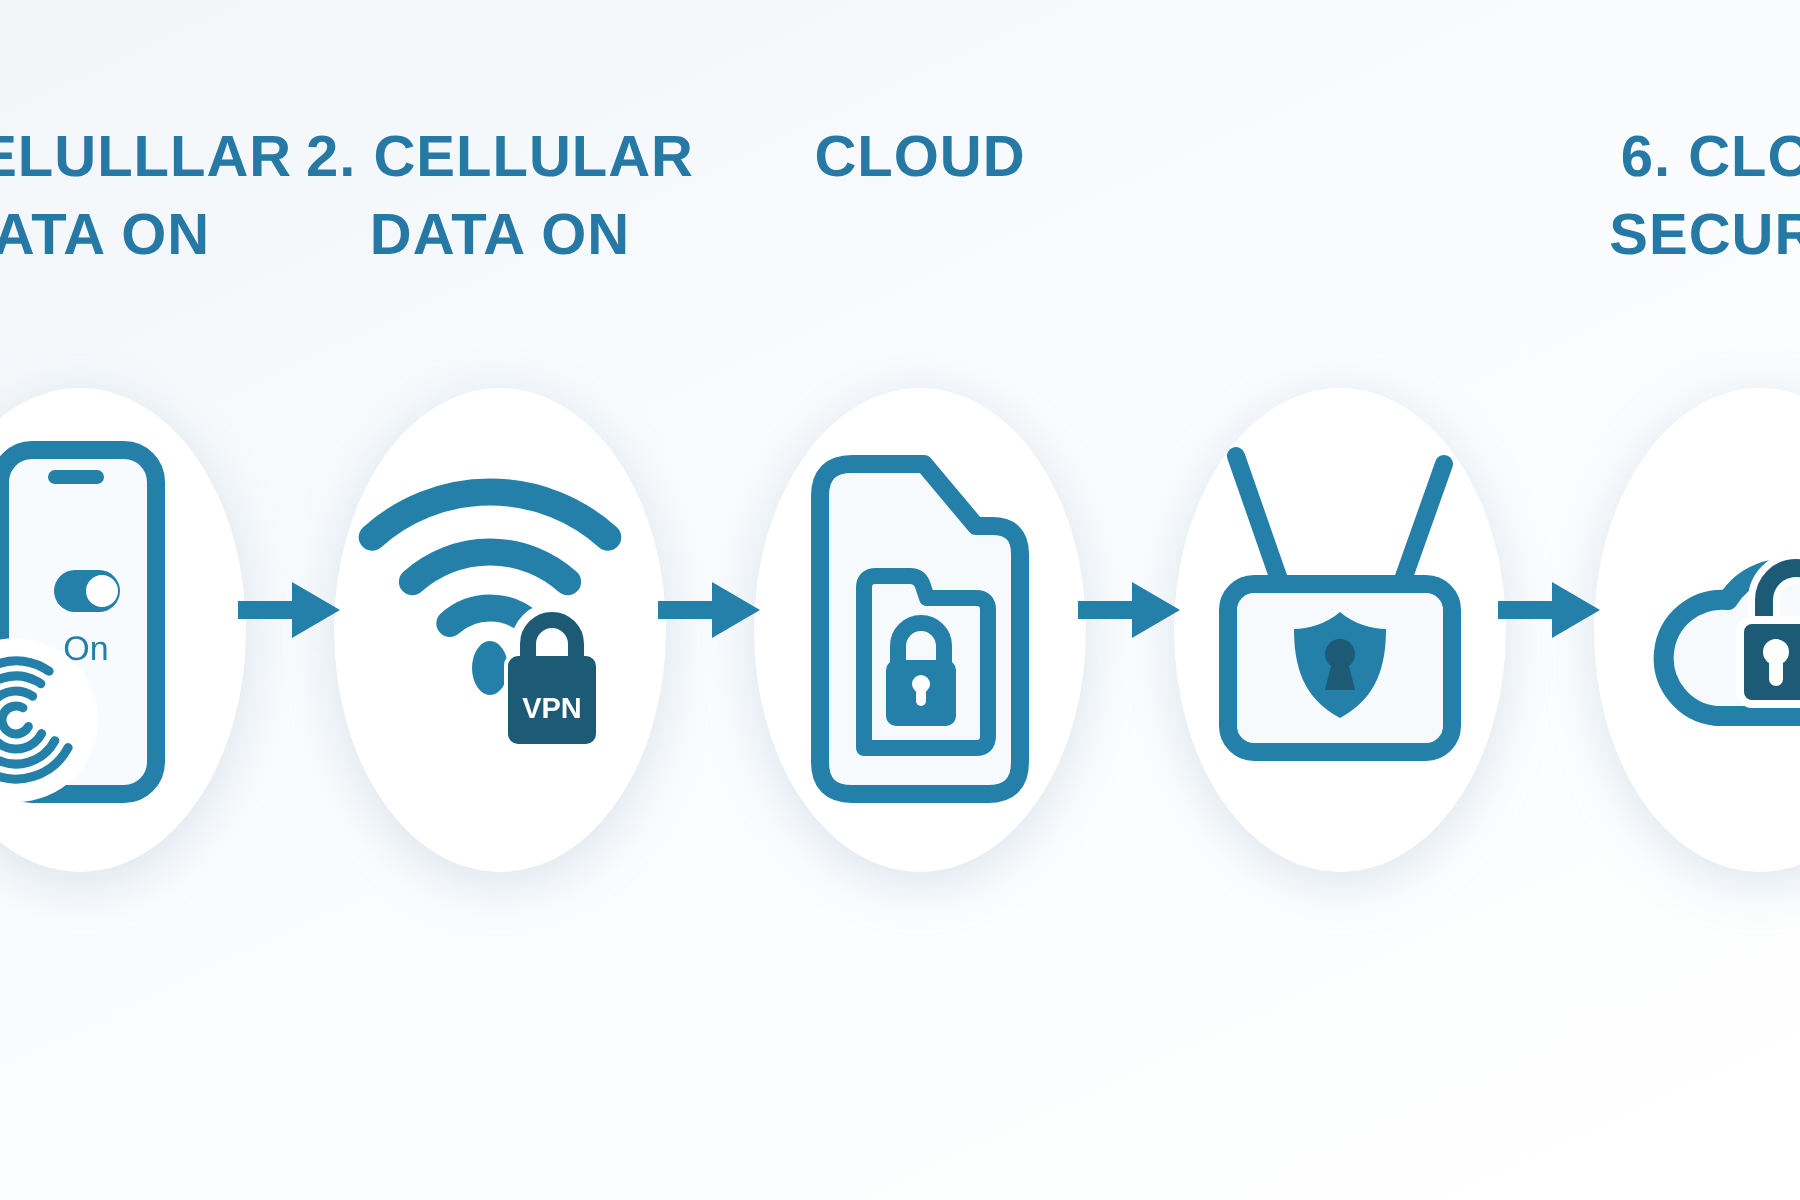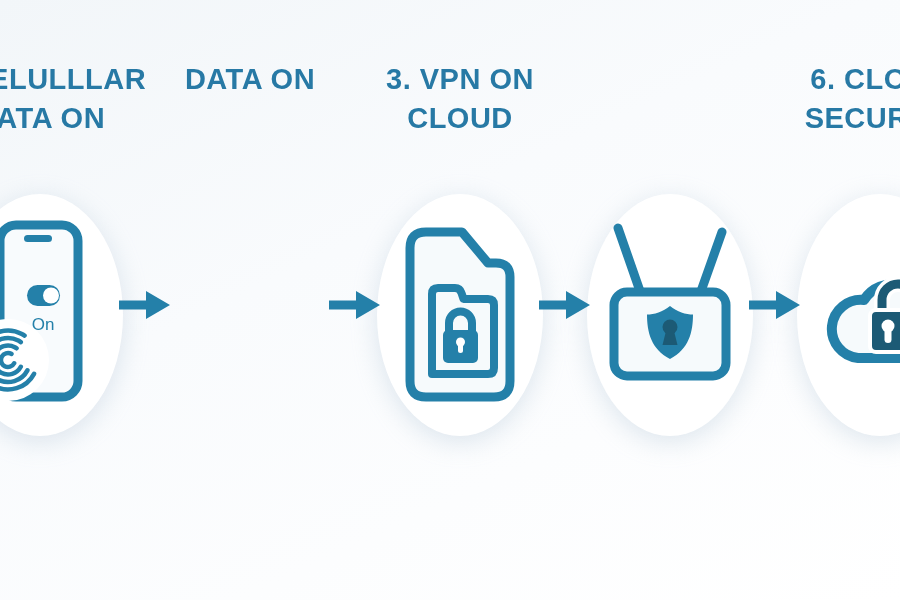--- a/index.html
+++ b/index.html
@@ -48,27 +48,44 @@
             <circle cx="13" cy="140" r="22" stroke-dasharray="106 32"></circle>
             <circle cx="13" cy="140" r="29.5" stroke-dasharray="142 43"></circle>
           </g>
         </g>
       </svg>
     </div>
   </section>
 
   <section class="step" style="left:130px">
     <div class="label">
+      <div>2. CELLULAR</div>
       <div>DATA ON</div>
+    </div>
+    <div class="oval">
+      <svg style="left:13px;top:36px" width="140" height="150" viewBox="0 0 140 150">
+        <g fill="none" stroke="#2480a9" stroke-width="13.5" stroke-linecap="round">
+          <path d="M 6.1 38.6 A 88 88 0 0 1 123.9 38.6"></path>
+          <path d="M 26.2 60.9 A 58 58 0 0 1 103.8 60.9"></path>
+          <path d="M 44.9 81.7 A 30 30 0 0 1 85.1 81.7"></path>
+        </g>
+        <ellipse cx="65" cy="104" rx="9" ry="13.5" fill="#2480a9"></ellipse>
+        <g>
+          <path d="M 84 102 V 92 A 12 12 0 0 1 108 92 V 102" fill="none" stroke="#ffffff" stroke-width="17"></path>
+          <rect x="72" y="96" width="48" height="48" rx="7" fill="#ffffff"></rect>
+          <path d="M 84 102 V 92 A 12 12 0 0 1 108 92 V 102" fill="none" stroke="#1c5a75" stroke-width="8"></path>
+          <rect x="74" y="98" width="44" height="44" rx="5" fill="#1c5a75"></rect>
+          <text class="svgtext" x="96" y="129" text-anchor="middle" font-size="14.5" font-weight="bold" fill="#ffffff">VPN</text>
+        </g>
+      </svg>
     </div>
   </section>
 
   <section class="step" style="left:340px">
     <div class="label">
-      <div>3. VPN ON</div>
       <div>CLOUD</div>
     </div>
     <div class="oval">
       <svg style="left:26px;top:32px" width="114" height="178" viewBox="0 0 114 178">
         <path d="M 59 6 H 23 Q 7 6 7 22 V 155 Q 7 171 23 171 H 91 Q 107 171 107 155 V 51 Q 107 37 93 37 H 85 Z" fill="#f6fafc" stroke="#2480a9" stroke-width="9" stroke-linejoin="round"></path>
         <path d="M 29 148 V 68 Q 29 62 35 62 H 52 Q 57 62 58.5 67 L 60.5 73 H 85 Q 91 73 91 79 V 142 Q 91 148 85 148 Z" fill="none" stroke="#2480a9" stroke-width="8" stroke-linejoin="round"></path>
         <g>
           <path d="M 46 106 V 97 A 11.5 11.5 0 0 1 69 97 V 106" fill="none" stroke="#2480a9" stroke-width="8"></path>
           <rect x="40" y="104" width="35" height="33" rx="5" fill="#2480a9"></rect>
           <circle cx="57.5" cy="116" r="4.5" fill="#ffffff"></circle>

